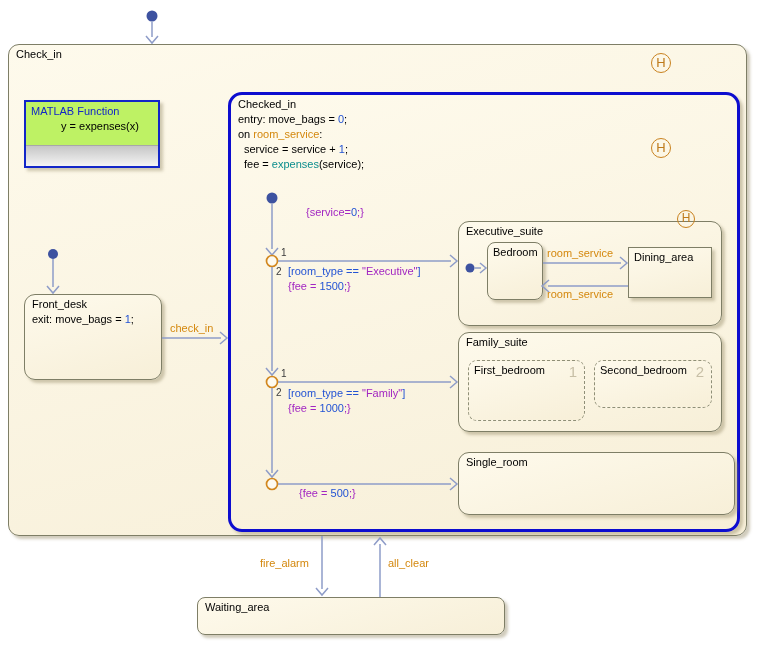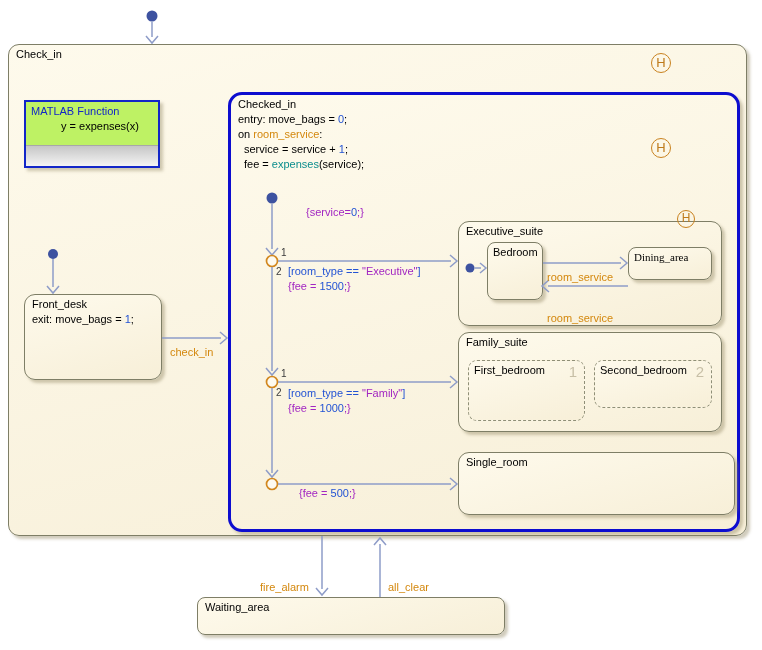--- a/index.html
+++ b/index.html
@@ -20,21 +20,21 @@
   .mlfn-band{position:absolute;left:0;right:0;bottom:0;height:20px;
              background:linear-gradient(180deg,#C6C6C6 0%,#F4F4F4 100%);border-top:1px solid #A8A8A8;}
   .history{position:absolute;width:20px;height:20px;border:1.8px solid #C9821F;border-radius:50%;
            color:#BE7A1A;text-align:center;line-height:17px;font-size:13px;box-sizing:border-box;}
   .history.small{width:18px;height:18px;line-height:15px;font-size:12px;}
   .overlay{position:absolute;left:0;top:0;pointer-events:none;}
   .tline{stroke:#8E9CC8;stroke-width:1.5;fill:none;}
   .dot{fill:#3D52A0;stroke:none;}
   .junction{stroke:#D2871E;stroke-width:1.7;fill:#FDFAF0;}
   .tlabel{position:absolute;white-space:nowrap;}
-  .c-ev{color:#D4880E;margin-top:24px;}
+  .c-ev{color:#D4880E;}
   .c-num{color:#2353D4;}
   .c-str{color:#A226C2;}
   .c-act{color:#A226C2;}
   .c-cond{color:#2353D4;}
   .c-fn{color:#0B8D8D;}
   .order-num{position:absolute;color:#3A3A3A;font-size:10px;}
   .corner-num{position:absolute;right:7px;top:2px;color:#C7BFA6;font-size:15px;}
 </style>
 </head>
 <body>
@@ -75,21 +75,21 @@
       </div>
     </div>
   </div>
 
   <div class="state" style="left:458px;top:221px;width:264px;height:105px;">
     <div class="state-label">Executive_suite</div>
   </div>
   <div class="state" style="left:487px;top:242px;width:56px;height:58px;border-radius:8px;">
     <div class="state-label" style="left:5px;">Bedroom</div>
   </div>
-  <div class="state" style="left:628px;top:247px;width:84px;height:33px;border-radius:8px;font-family:Liberation Serif, serif;">
+  <div class="state" style="left:628px;top:247px;width:84px;height:51px;border-radius:0;">
     <div class="state-label" style="left:5px;">Dining_area</div>
   </div>
 
   <div class="state" style="left:458px;top:332px;width:264px;height:100px;">
     <div class="state-label">Family_suite</div>
   </div>
   <div class="state dashed" style="left:468px;top:360px;width:117px;height:61px;">
     <div class="state-label" style="left:5px;">First_bedroom</div>
     <div class="corner-num">1</div>
   </div>

